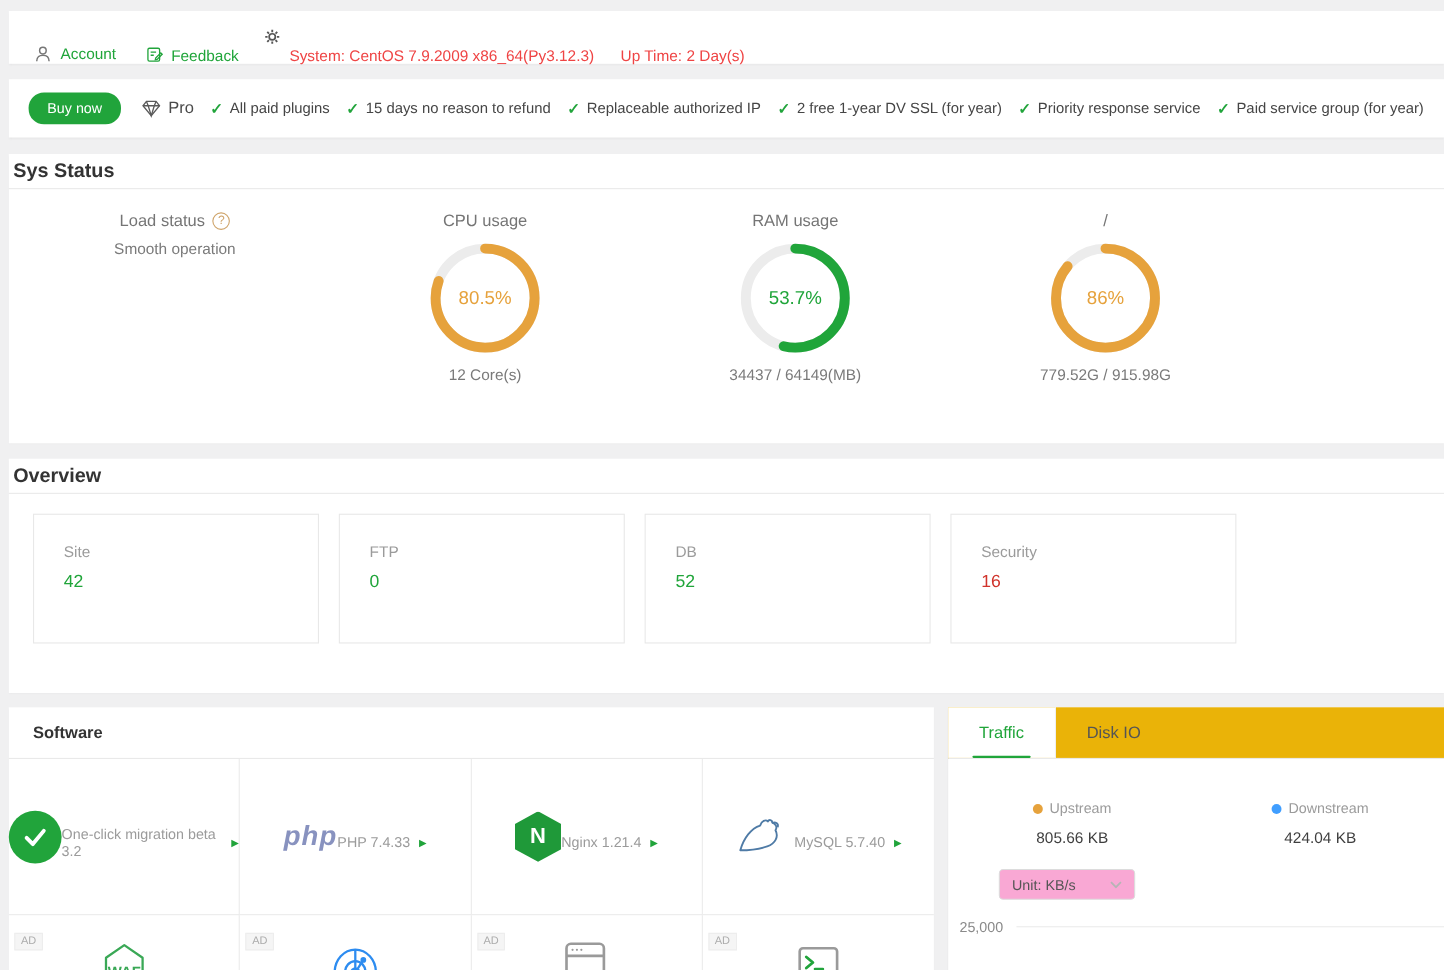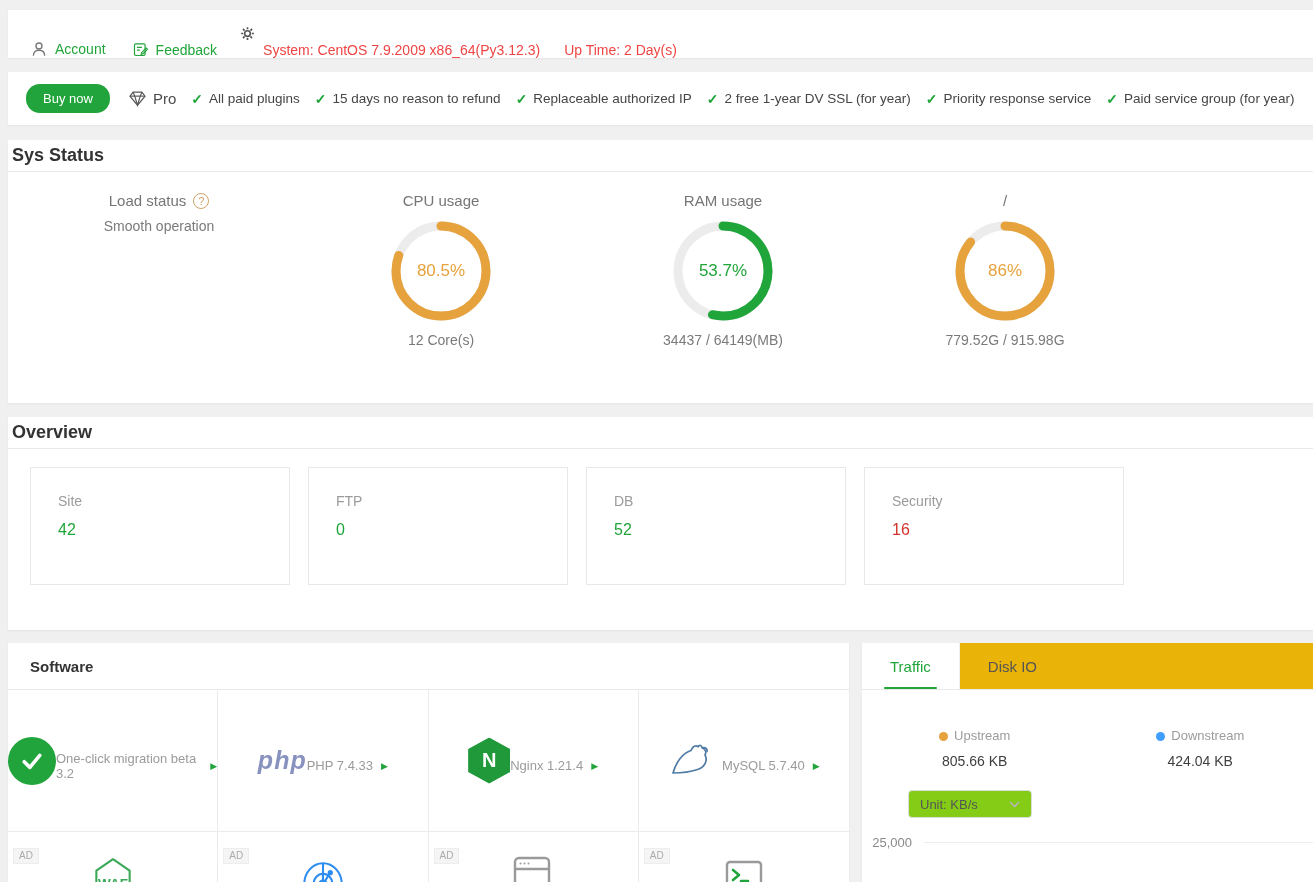--- a/index.html
+++ b/index.html
@@ -127,21 +127,21 @@
   .t-body { padding-top:36px; }
   .t-legend { display:flex; }
   .t-leg-col { width:50%; text-align:center; cursor:pointer; }
   .leg-dot { display:inline-block; width:9px; height:9px; border-radius:50%; margin-right:6px; vertical-align:-1px; }
   .leg-label { font-size:13px; color:#9b9b9b; }
   .leg-value { font-size:14px; color:#3f3f3f; margin-top:9px; }
   .unit-select {
     margin:21px 0 0 46px; width:124px; height:28px;
     border:1px solid #dcdcdc; border-radius:4px;
     display:flex; align-items:center; justify-content:space-between;
-    padding:0 11px; font-size:13px; color:#555; cursor:pointer; background:#84cc16;
+    padding:0 11px; font-size:13px; color:#555; cursor:pointer; background:#f9a8d4;
   }
   .t-chart { margin-top:17px; }
   .tick-row { display:flex; align-items:center; margin-bottom:31px;justify-content:center; }
   .tick-label { width:62px; text-align:right; font-size:13px; color:#8a8a8a; padding-right:12px; }
   .tick-line { flex:1; height:1px; background:#ececec; }
 </style>
 </head>
 <body>
 
 <div class="card topbar">

